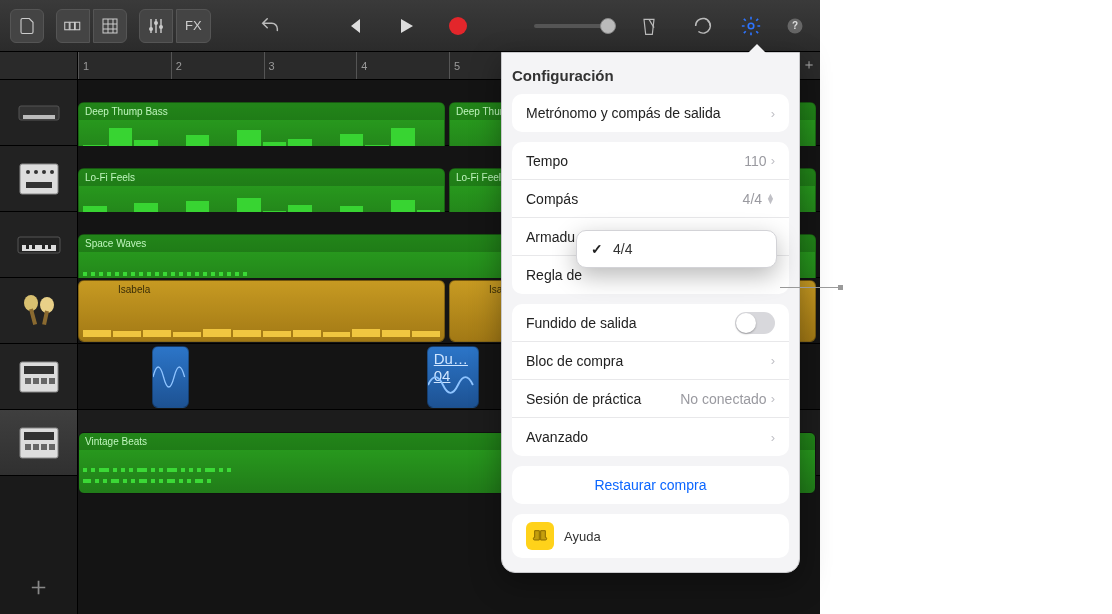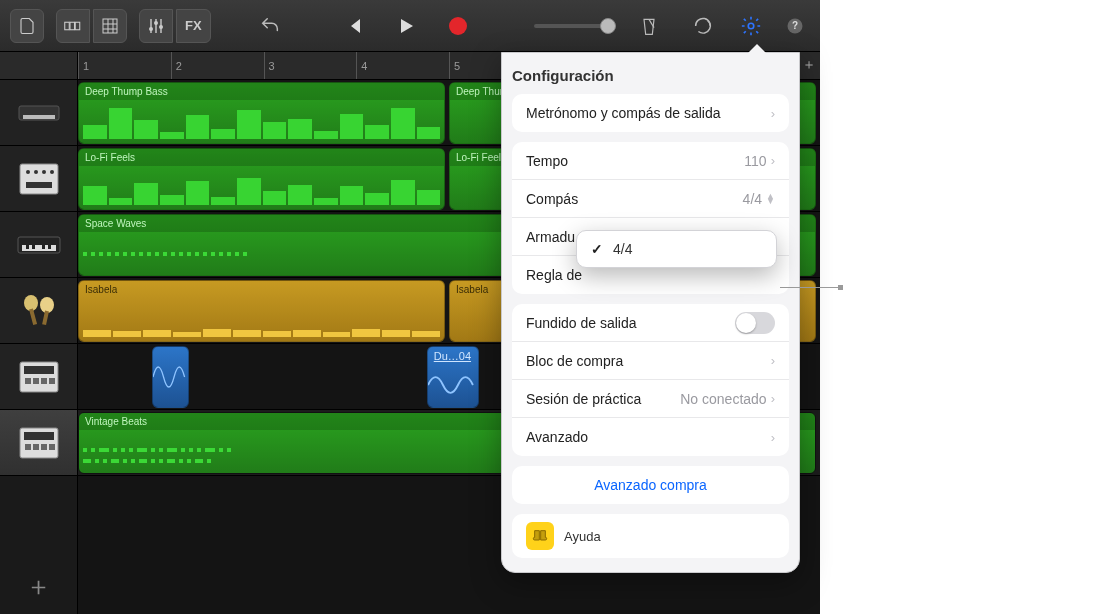--- a/index.html
+++ b/index.html
@@ -38,21 +38,21 @@
     background: #444;
     border: 1px solid #555;
     border-radius: 6px;
     display: flex;
     align-items: center;
     justify-content: center;
     color: #ccc;
   }
   .tb-btn.grouped-left { border-radius: 6px 0 0 6px; margin-right: -1px; }
   .tb-btn.grouped-right { border-radius: 0 6px 6px 0; }
-  .tb-text { font-size: 13px; font-weight: 700; padding: 0 8px; }
+  .tb-text { font-size: 13px; font-weight: 400; padding: 0 8px; }
   .topbar .spacer { flex: 1; }
   .topbar .icon-only { width: 30px; height: 30px; background: none; border: none; display:flex;align-items:center;justify-content:center;}
   .rec-dot { width: 18px; height: 18px; background: #e3262b; border-radius: 50%; }
   .volume-track { width: 74px; height: 4px; background: #555; border-radius: 2px; position: relative; }
   .volume-knob { position:absolute; right:-8px; top:-6px; width:16px;height:16px;border-radius:50%;background:#bbb;border:1px solid #888;}
   .topbar svg { display:block; }
 
   
   .workspace {
     flex: 1;
@@ -137,26 +137,26 @@
     border-radius: 6px;
     border: 1px solid rgba(0,0,0,.3);
     overflow: hidden;
   }
   .region .label {
     font-size: 10px;
     padding: 3px 6px;
     color: rgba(0,0,0,.85);
     text-align:left;
   }
-  .region.green { background: linear-gradient(#2aa31f, #217c19); }
+  .region.green { background: linear-gradient(#2aa31f, #217c19); margin-top: 20px; }
   .region.green .label { color: #bff5bd; background: rgba(0,0,0,.18); }
-  .region.olive { background: linear-gradient(#c79a22, #a27915); }
+  .region.olive { background: linear-gradient(#c79a22, #a27915); padding-left: 33px; }
   .region.olive .label { color: #3a2d07; }
   .region.blue { background: linear-gradient(#2c75c8, #1d5293); }
-  .region.blue .label { color: #cfe5ff; font-size:11px;text-decoration:underline; }
+  .region.blue .label { color: #cfe5ff; font-size:15px;text-decoration:underline; }
   .midi-grid {
     position: absolute;
     left: 4px; right: 4px; top: 22px; bottom: 4px;
     display: flex;
     align-items: flex-end;
     gap: 2px;
   }
   .midi-grid .bar {
     flex: 1;
     background: #38d432;
@@ -646,21 +646,21 @@
         </span>
     </div>
     <div class="row">
       <span>Avanzado</span>
       <span class="chev">›</span>
     </div>
   </div>
 
   <div class="card">
     <div class="row link">
-      <span>Avanzado compra</span>
+      <span>Restaurar compra</span>
     </div>
   </div>
 
   <div class="card">
     <div class="help-row">
       <span class="help-icon">
         <svg width="16" height="16" viewBox="0 0 24 24">
             <path d="M4 4h7v14H4a2 2 0 0 1 0-4V4zm16 0h-7v14h7a2 2 0 0 0 0-4V4z" fill="#8a6a00" fill-opacity="0.5" stroke="#8a6a00" stroke-width="1.5"></path>
           </svg>
       </span>

